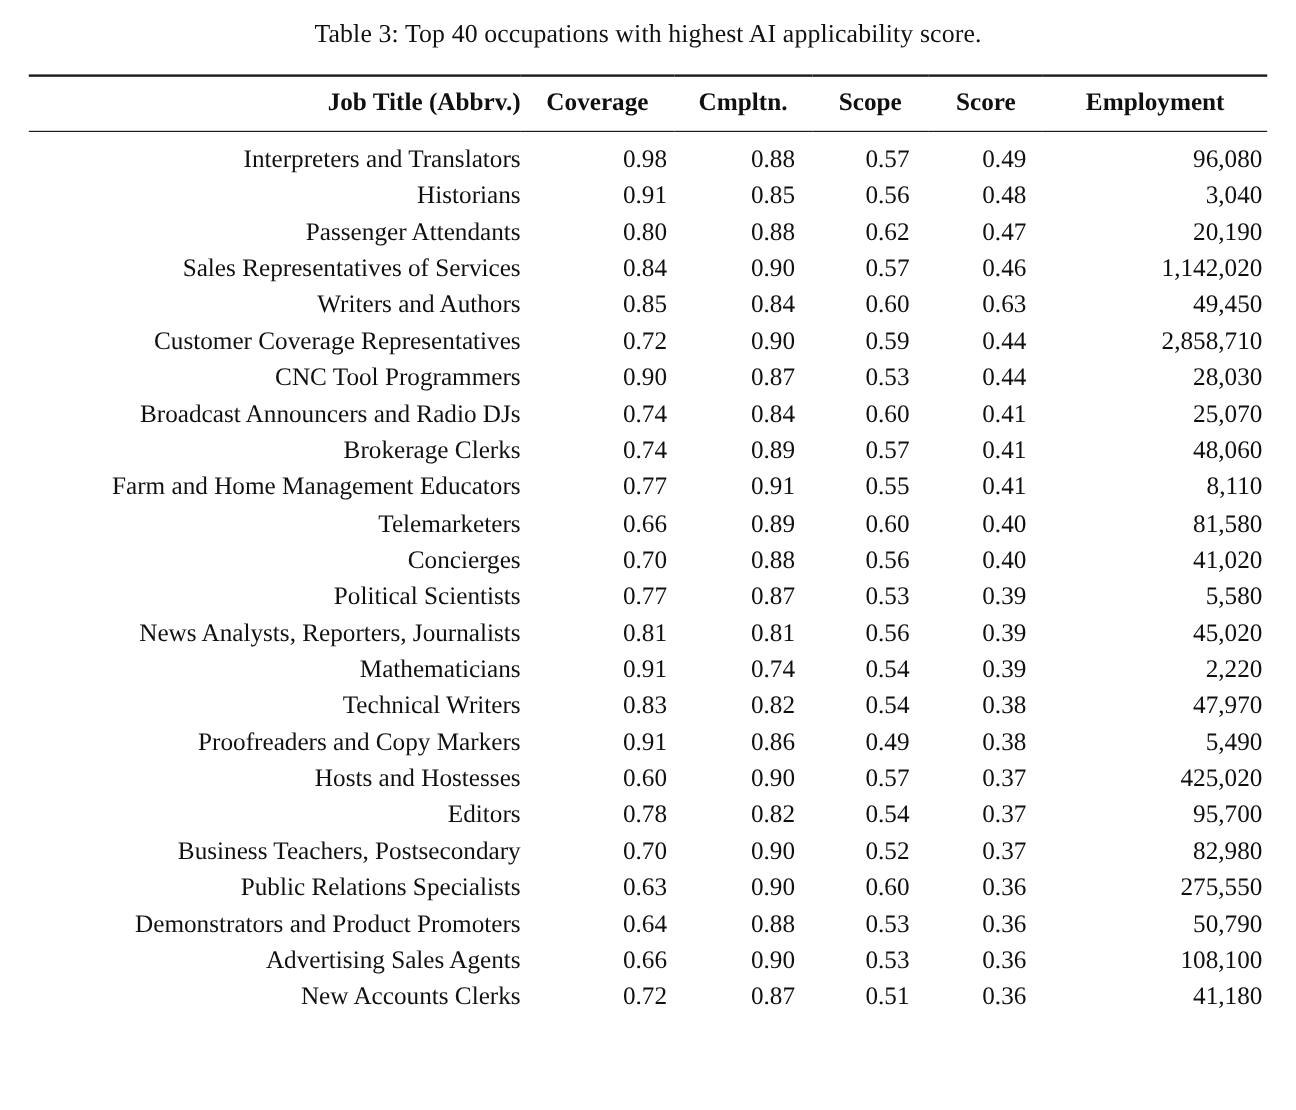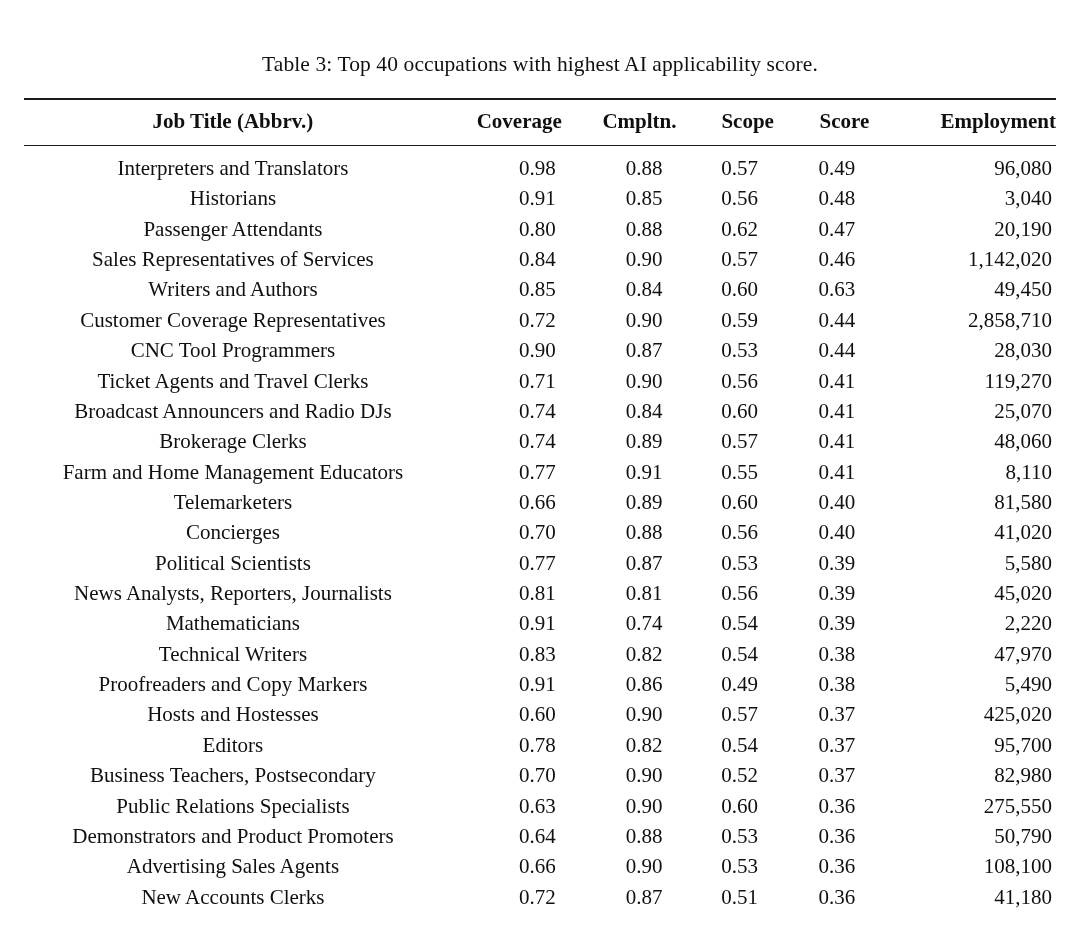--- a/index.html
+++ b/index.html
@@ -18,21 +18,21 @@
     width: 1080px;
     height: 925px;
     box-sizing: border-box;
     padding: 0 16px;
     position: relative;
   }
   .caption {
     text-align: center;
     font-size: 21.5px;
     letter-spacing: 0.1px;
-    padding-top: 52px;
+    padding-top: 16px;
     padding-bottom: 21px;
     color: #111;
   }
   table.data {
     border-collapse: collapse;
     width: 1032px;
     margin: 0 auto;
     font-size: 21px;
   }
   table.data thead th {
@@ -44,30 +44,31 @@
     border-top: 2.3px solid #1b1b1b;
   }
   .rule-mid td, .rule-mid th {
     border-bottom: 1.2px solid #1b1b1b;
   }
   tbody td {
     padding: 3.0px 0 3.0px 0;
     line-height: 1.16;
   }
   .col-title {
-    text-align: center;
+    text-align: right;
     padding-left: 8px !important;
     white-space: nowrap;
   }
   .col-num {
     text-align: right;
     white-space: nowrap;
   }
   th.col-num {
     padding-right: 0;
+    text-align: center;
   }
   
   col.c-title { width: 430px; }
   col.c-cov   { width: 142px; }
   col.c-cmp   { width: 128px; }
   col.c-scope { width: 112px; }
   col.c-score { width: 110px; }
   col.c-emp   { width: 210px; }
 
   .pad-r-cov   { padding-right: 6px; }
@@ -159,28 +160,20 @@
         </tr>
         <tr>
           <td class="col-title">CNC Tool Programmers</td>
           <td class="col-num pad-r-cov">0.90</td>
           <td class="col-num pad-r-cmp">0.87</td>
           <td class="col-num pad-r-scope">0.53</td>
           <td class="col-num pad-r-score">0.44</td>
           <td class="col-num pad-r-emp">28,030</td>
         </tr>
         <tr>
-          <td class="col-title">Ticket Agents and Travel Clerks</td>
-          <td class="col-num pad-r-cov">0.71</td>
-          <td class="col-num pad-r-cmp">0.90</td>
-          <td class="col-num pad-r-scope">0.56</td>
-          <td class="col-num pad-r-score">0.41</td>
-          <td class="col-num pad-r-emp">119,270</td>
-        </tr>
-        <tr>
           <td class="col-title">Broadcast Announcers and Radio DJs</td>
           <td class="col-num pad-r-cov">0.74</td>
           <td class="col-num pad-r-cmp">0.84</td>
           <td class="col-num pad-r-scope">0.60</td>
           <td class="col-num pad-r-score">0.41</td>
           <td class="col-num pad-r-emp">25,070</td>
         </tr>
         <tr>
           <td class="col-title">Brokerage Clerks</td>
           <td class="col-num pad-r-cov">0.74</td>

